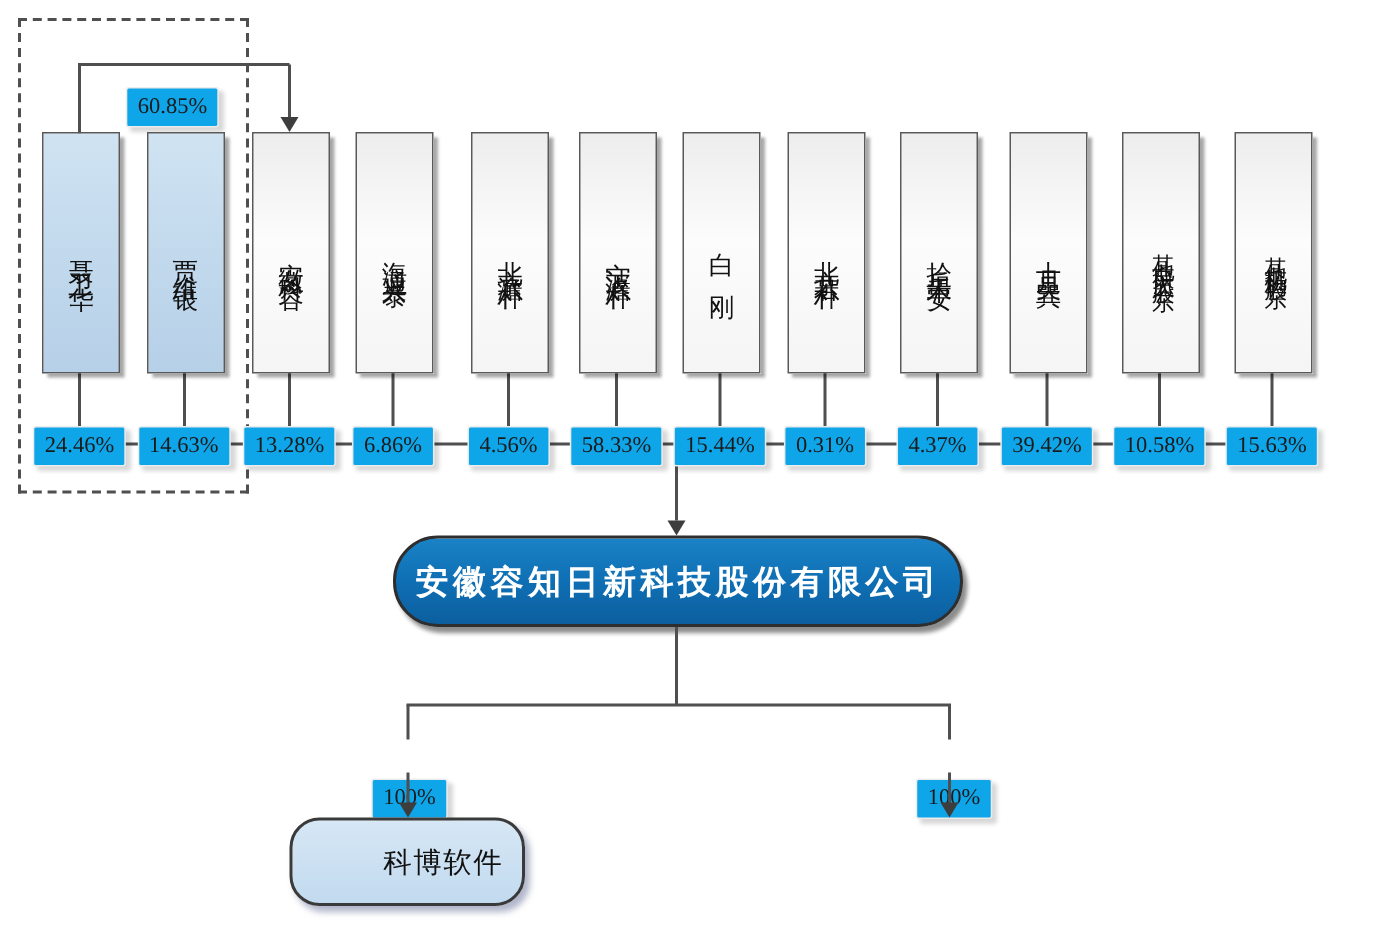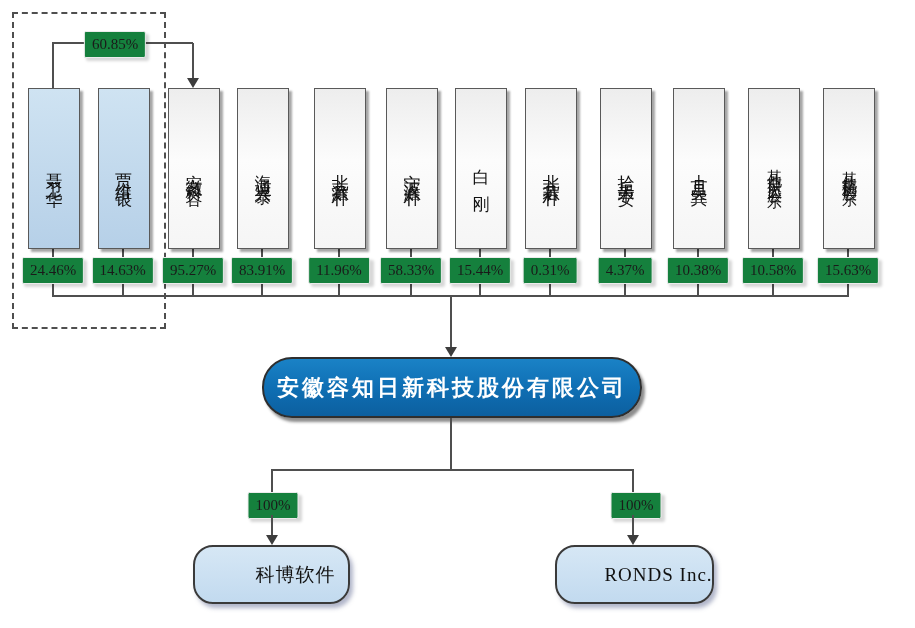--- a/index.html
+++ b/index.html
@@ -31,23 +31,24 @@
   .v-name{
     writing-mode:vertical-rl;text-orientation:upright;
     font-size:17px;line-height:1;color:#111;
   }
   .n2{letter-spacing:28px;padding-top:28px;}
   .n3{letter-spacing:9px;padding-top:9px;}
   .n4{letter-spacing:5px;padding-top:5px;}
   .nL{font-size:15px;letter-spacing:4px;padding-top:4px;}
   .pct-label{
     position:absolute;transform:translateX(-50%);
-    background:#15803d;border:1px solid #ececec;border-radius:2px;
+    background:#0ea5e9;border:1px solid #ececec;border-radius:2px;
     padding:4px 7px;font-size:15px;white-space:nowrap;
     box-shadow:3px 3px 3px rgba(0,0,0,0.16);
+    margin-top:27px;
   }
   .company-box{
     position:absolute;left:262px;top:357px;width:380px;height:61px;
     background:linear-gradient(180deg,#1a82c6 0%,var(--company,#0f6fb4) 50%,#0c5f9f 100%);
     border:2px solid #2e2e2e;border-radius:30px;
     box-shadow:3px 4px 3px rgba(0,0,0,0.45);
     display:flex;align-items:center;justify-content:center;box-sizing:border-box;
   }
   .company-name{
     color:#ffffff;font-weight:bold;font-size:22px;letter-spacing:3px;white-space:nowrap;
@@ -87,31 +88,31 @@
       <div class="pct-label" style="left: 53px; top: 257px; text-align: right;">24.46%</div>
       <div class="v-line" style="left: 121.5px; top: 247px; height: 49px;"></div>
       <div class="sh-box ctrl" style="left: 97.5px;">
         <span class="v-name n3">贾维银</span>
       </div>
       <div class="pct-label" style="left: 122.5px; top: 257px;">14.63%</div>
       <div class="v-line" style="left: 192px; top: 247px; height: 49px;"></div>
       <div class="sh-box" style="left: 168px;">
         <span class="v-name n4">安徽科容</span>
       </div>
-      <div class="pct-label" style="left: 193px; top: 257px;">95.27%</div>
+      <div class="pct-label" style="left: 193px; top: 257px;">13.28%</div>
       <div class="v-line" style="left: 261px; top: 247px; height: 49px;"></div>
       <div class="sh-box" style="left: 237px;">
         <span class="v-name n4">海通兴泰</span>
       </div>
-      <div class="pct-label" style="left: 262px; top: 257px;">83.91%</div>
+      <div class="pct-label" style="left: 262px; top: 257px;">6.86%</div>
       <div class="v-line" style="left: 338px; top: 247px; height: 49px;"></div>
       <div class="sh-box" style="left: 314px;">
         <span class="v-name n4">北京澹朴</span>
       </div>
-      <div class="pct-label" style="left: 339px; top: 257px;">11.96%</div>
+      <div class="pct-label" style="left: 339px; top: 257px;">4.56%</div>
       <div class="v-line" style="left: 410px; top: 247px; height: 49px;"></div>
       <div class="sh-box" style="left: 386px;">
         <span class="v-name n4">宁波澹朴</span>
       </div>
       <div class="pct-label" style="left: 411px; top: 257px;">58.33%</div>
       <div class="v-line" style="left: 479px; top: 247px; height: 49px;"></div>
       <div class="sh-box" style="left: 455px;">
         <span class="v-name n2">白刚</span>
       </div>
       <div class="pct-label" style="left: 480px; top: 257px;">15.44%</div>
@@ -122,21 +123,21 @@
       <div class="pct-label" style="left: 550px; top: 257px;">0.31%</div>
       <div class="v-line" style="left: 624px; top: 247px; height: 49px;"></div>
       <div class="sh-box" style="left: 600px;">
         <span class="v-name n4">拾岳禾安</span>
       </div>
       <div class="pct-label" style="left: 625px; top: 257px;">4.37%</div>
       <div class="v-line" style="left: 697px; top: 247px; height: 49px;"></div>
       <div class="sh-box" style="left: 673px;">
         <span class="v-name n4">十月吴巽</span>
       </div>
-      <div class="pct-label" style="left: 698px; top: 257px;">10.38%</div>
+      <div class="pct-label" style="left: 698px; top: 257px;">39.42%</div>
       <div class="v-line" style="left: 772px; top: 247px; height: 49px;"></div>
       <div class="sh-box" style="left: 748px;">
         <span class="v-name nL">其他自然人股东</span>
       </div>
       <div class="pct-label" style="left: 773px; top: 257px;">10.58%</div>
       <div class="v-line" style="left: 847px; top: 247px; height: 49px;"></div>
       <div class="sh-box" style="left: 823px;">
         <span class="v-name nL">其他机构股东</span>
       </div>
       <div class="pct-label" style="left: 848px; top: 257px;">15.63%</div>
@@ -154,17 +155,14 @@
   <div class="v-line" style="left:271px;top:515px;height:21px"></div>
   <div class="arrow-down" style="left:266px;top:535px"></div>
   <div class="sub-box" style="left:193px;width:157px">
     <span class="sub-name">科博软件</span>
   </div>
 
   <div class="v-line" style="left:632px;top:470px;height:23px"></div>
   <div class="pct-label" style="left:636px;top:492px">100%</div>
   <div class="v-line" style="left:632px;top:515px;height:21px"></div>
   <div class="arrow-down" style="left:627px;top:535px"></div>
-  <div class="sub-box" style="left:555px;width:159px">
-    <span class="sub-name">RONDS Inc.</span>
-  </div>
 
 </div>
 
 </body></html>

